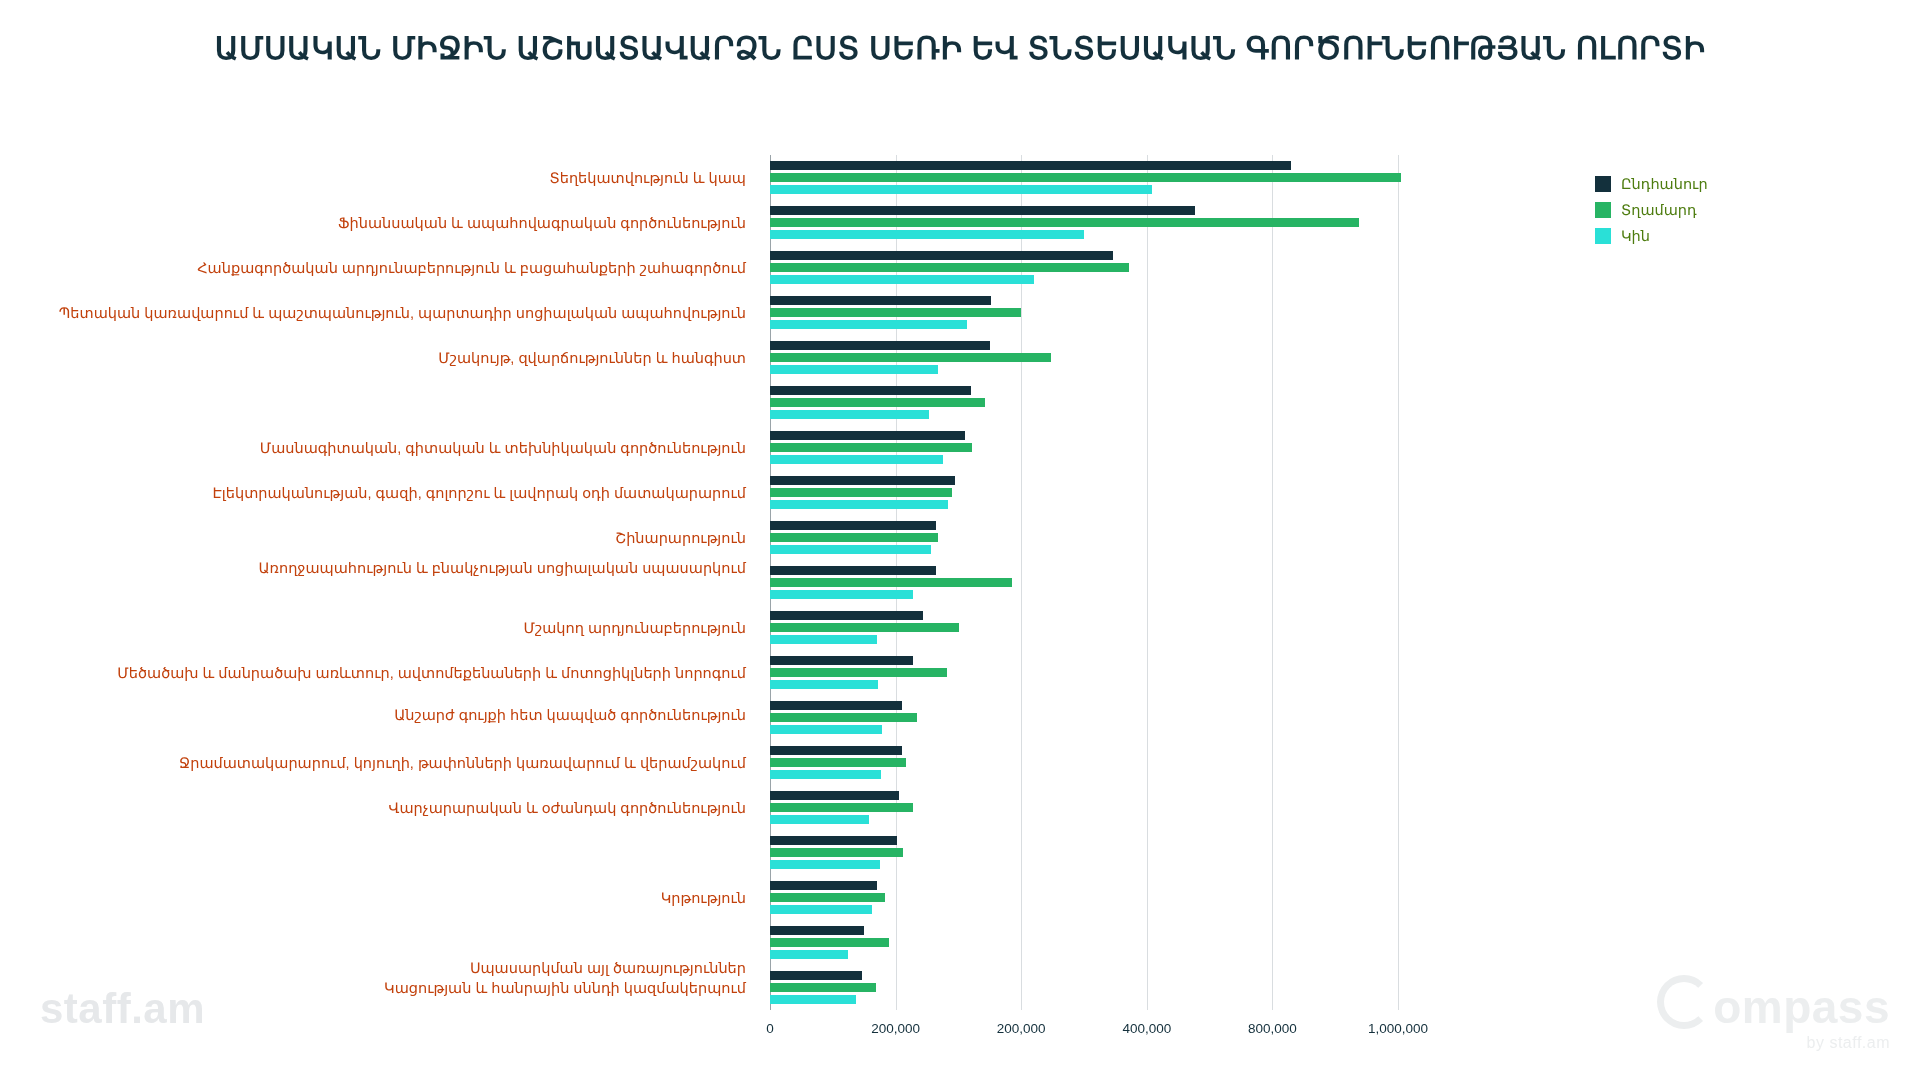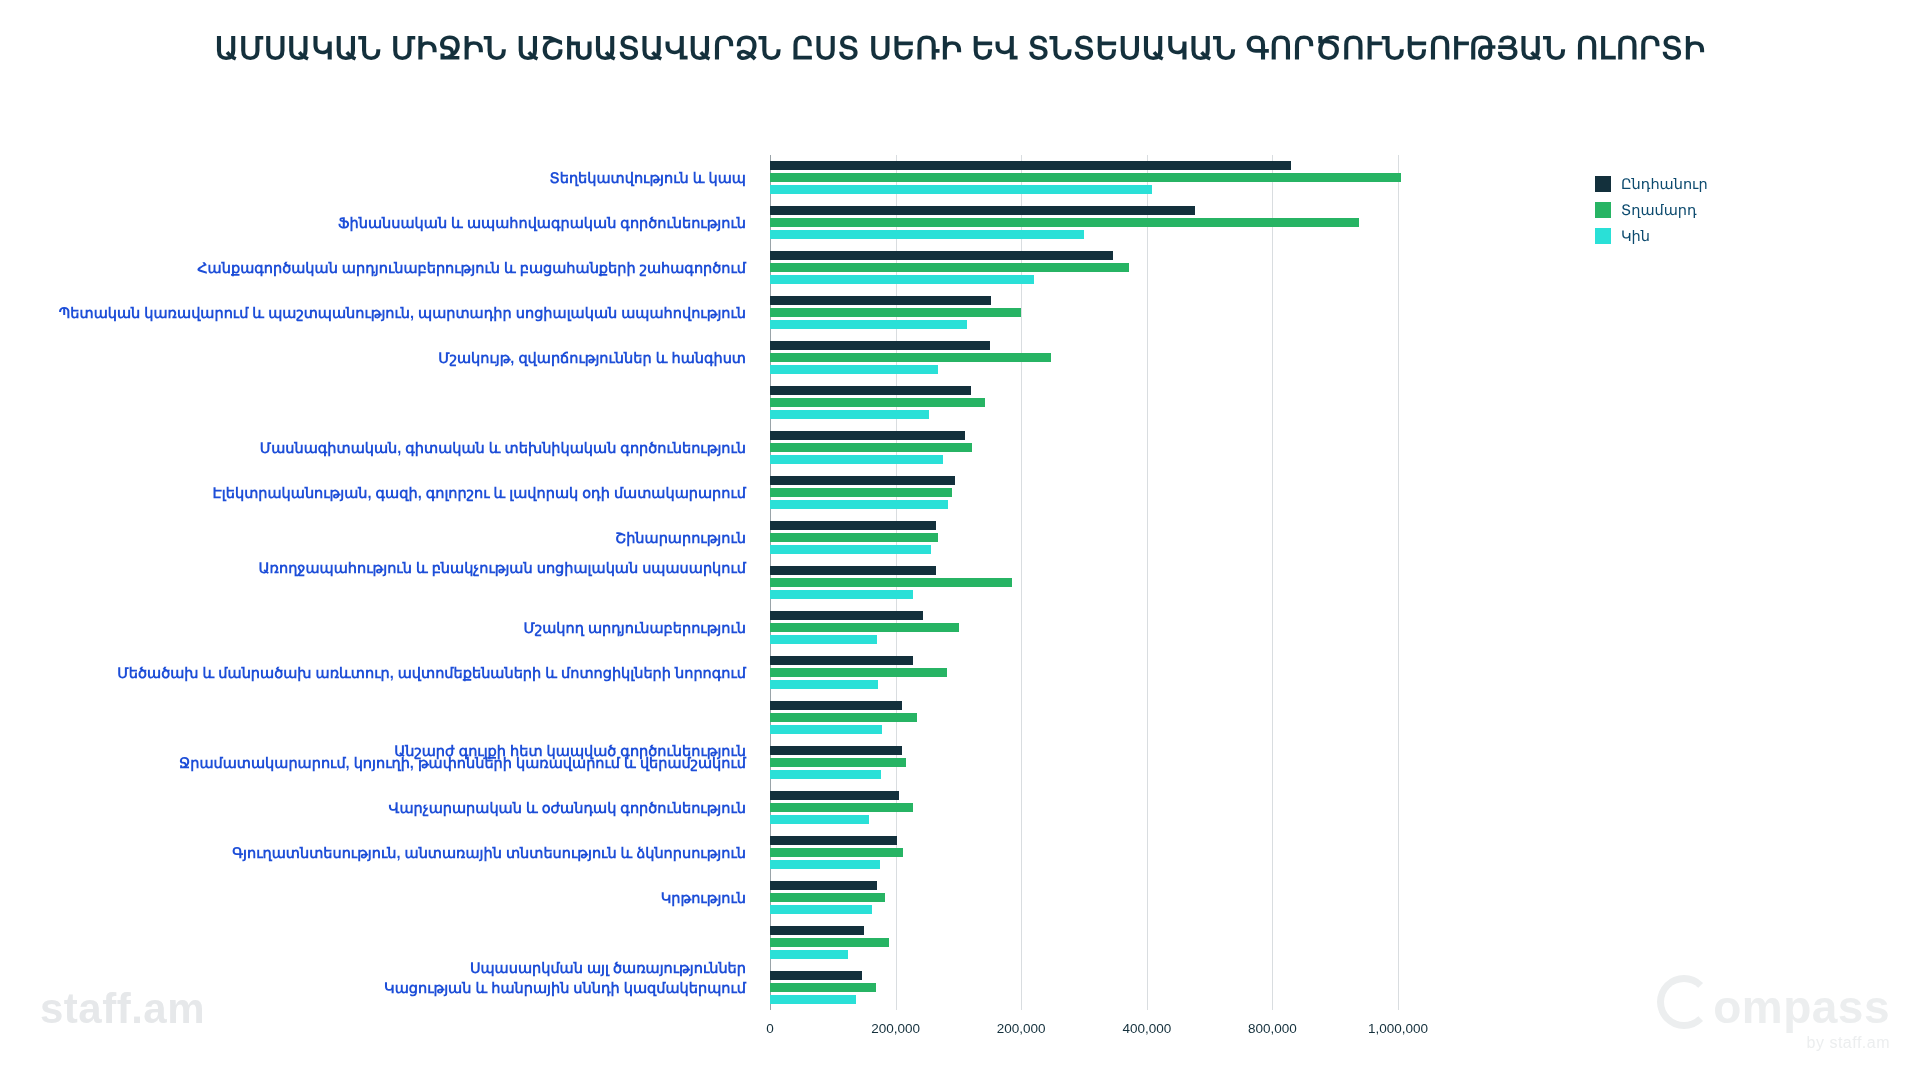--- a/index.html
+++ b/index.html
@@ -45,24 +45,23 @@
     top: 0px;
     width: 760px;
     height: 855px;
   }
   .cat-label {
     position: absolute;
     right: 14px;
     width: 740px;
     text-align: right;
     font-size: 14.5px;
-    color: #1d4ed8;
+    color: #c2410c;
     white-space: nowrap;
     transform: translateY(-50%);
-    font-weight: bold;
   }
   
   #bars {
     position: absolute;
     left: 770px;
     top: 0px;
     width: 770px;
     height: 855px;
   }
   .gridline {
@@ -107,21 +106,21 @@
     margin-bottom: 3px;
   }
   .legend-swatch {
     width: 16px;
     height: 16px;
     margin-right: 10px;
     flex: 0 0 auto;
   }
   .legend-label {
     font-size: 14.5px;
-    color: #0c4a6e;
+    color: #4d7c0f;
     white-space: nowrap;
   }
   
   #wm-left {
     position: absolute;
     left: 40px;
     top: 985px;
     font-size: 42px;
     color: #e6e8ea;
     font-weight: bold;
@@ -172,24 +171,23 @@
         <div class="cat-label" style="top: 67.5px;">Ֆինանսական և ապահովագրական գործունեություն</div>
         <div class="cat-label" style="top: 112.5px;">Հանքագործական արդյունաբերություն և բացահանքերի շահագործում</div>
         <div class="cat-label" style="top: 157.5px;">Պետական կառավարում և պաշտպանություն, պարտադիր սոցիալական ապահովություն</div>
         <div class="cat-label" style="top: 202.5px;">Մշակույթ, զվարճություններ և հանգիստ</div>
         <div class="cat-label" style="top: 292.5px;">Մասնագիտական, գիտական և տեխնիկական գործունեություն</div>
         <div class="cat-label" style="top: 337.5px;">Էլեկտրականության, գազի, գոլորշու և լավորակ օդի մատակարարում</div>
         <div class="cat-label" style="top: 382.5px;">Շինարարություն</div>
         <div class="cat-label" style="top: 413px;">Առողջապահություն և բնակչության սոցիալական սպասարկում</div>
         <div class="cat-label" style="top: 472.5px;">Մշակող արդյունաբերություն</div>
         <div class="cat-label" style="top: 517.5px;">Մեծածախ և մանրածախ առևտուր, ավտոմեքենաների և մոտոցիկլների նորոգում</div>
-        <div class="cat-label" style="top: 596px; text-align: right;">Անշարժ գույքի հետ կապված  գործունեություն</div>
+        <div class="cat-label" style="top: 560px; text-align: right;">Անշարժ գույքի հետ կապված  գործունեություն</div>
         <div class="cat-label" style="top: 607.5px;">Ջրամատակարարում, կոյուղի, թափոնների կառավարում և վերամշակում</div>
         <div class="cat-label" style="top: 652.5px;">Վարչարարական  և օժանդակ գործունեություն</div>
-        <div class="cat-label" style="top: 697.5px;">Գյուղատնտեսություն, անտառային տնտեսություն և ձկնորսություն</div>
         <div class="cat-label" style="top: 742.5px;">Կրթություն</div>
         <div class="cat-label" style="top: 813px;">Սպասարկման այլ ծառայություններ</div>
         <div class="cat-label" style="top: 832.5px;">Կացության և հանրային սննդի կազմակերպում</div>
       </div>
     <div id="bars">
         <div class="gridline axis0" style="left: 0px;"></div>
         <div class="tick-label" style="left: 0px;">0</div>
         <div class="gridline" style="left: 125.6px;"></div>
         <div class="tick-label" style="left: 125.6px;">200,000</div>
         <div class="gridline" style="left: 251.2px;"></div>

